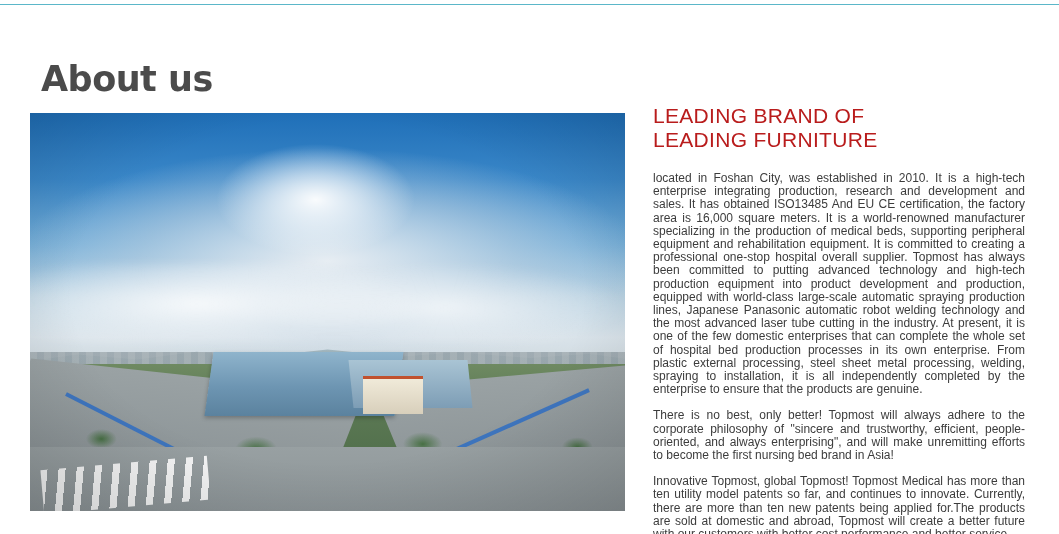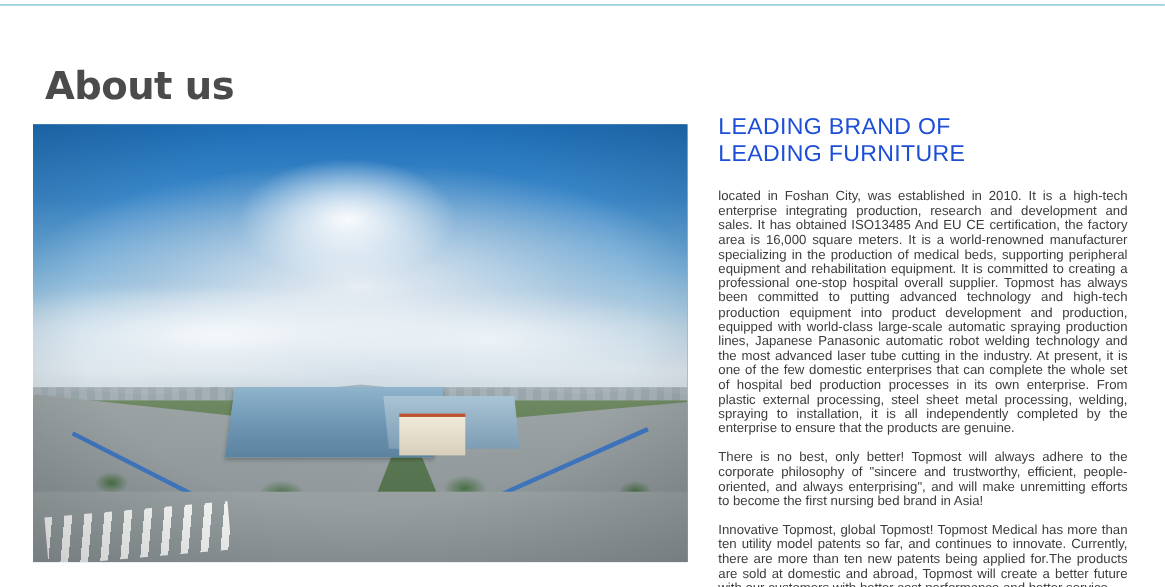--- a/index.html
+++ b/index.html
@@ -210,21 +210,21 @@
   .right-col {
     position: absolute;
     left: 653px;
     top: 104px;
     width: 372px;
   }
   .headline {
     font-family: "Liberation Sans", sans-serif;
     font-size: 21px;
     line-height: 24px;
-    color: #1d4ed8;
+    color: #b91c1c;
     letter-spacing: 0.3px;
     margin: 0 0 20px 0;
   }
   .body-text p {
     margin: 0 0 13px 0;
     font-family: "Liberation Sans", sans-serif;
     font-size: 12px;
     line-height: 13.2px;
     color: #3c3c3c;
     text-align: justify;

